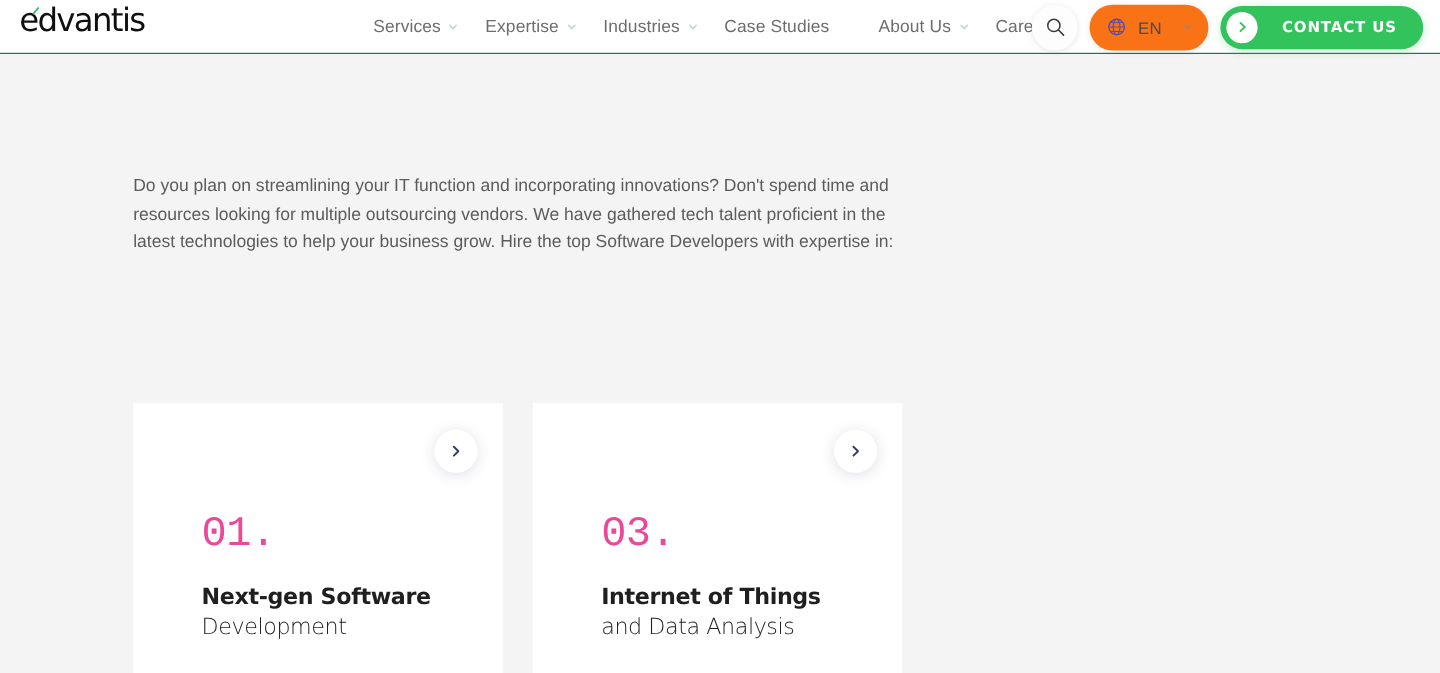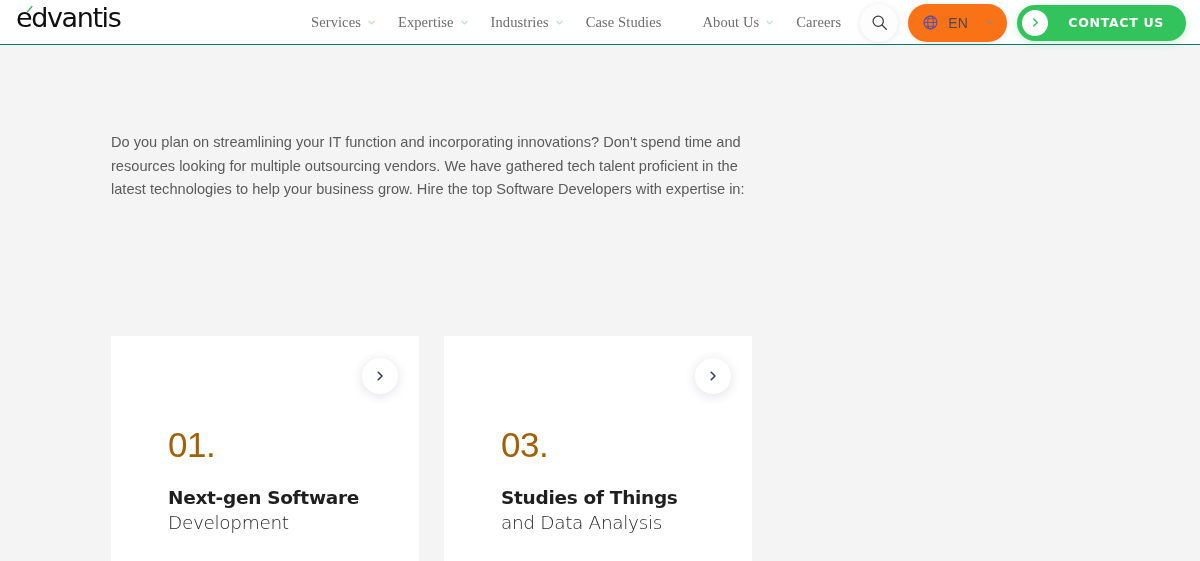--- a/index.html
+++ b/index.html
@@ -50,21 +50,20 @@
   }
 
   .nav {
     position: absolute;
     left: 300px;
     top: 0;
     height: 45px;
     display: flex;
     align-items: center;
     gap: 0;
-    font-family: Liberation Serif, serif;
   }
   .nav-item {
     display: flex;
     align-items: center;
     gap: 6px;
     font-size: 14.5px;
     color: #6d6d6d;
     letter-spacing: .1px;
     cursor: pointer;
     padding: 0 11px;
@@ -158,21 +157,21 @@
     font-size: 45px;
     line-height: 51px;
     color: #111111;
     font-weight: 300;
     letter-spacing: -1.0px;
     max-width: 760px;
   }
   .hero-title .bold { font-weight: 700; letter-spacing: -1.3px; }
 
   .hero-sub {
-    margin-top: 39px;
+    margin-top: 52px;
     max-width: 648px;
     font-size: 14.6px;
     line-height: 23.5px;
     color: #5b5b5b;
     letter-spacing: 0;
   }
 
   
   .cards {
     position: absolute;
@@ -201,25 +200,25 @@
     height: 36px;
     border-radius: 50%;
     background: #ffffff;
     box-shadow: 0 2px 12px rgba(40,40,90,.14);
     display: flex;
     align-items: center;
     justify-content: center;
     cursor: pointer;
   }
   .card-num {
-    font-family: Liberation Sans, sans-serif;
+    font-family: Liberation Mono, monospace;
     font-size: 35px;
     line-height: 38px;
     font-weight: 300;
-    color: #a16207;
+    color: #ec4899;
     letter-spacing: -0.5px;
     margin-bottom: 6px;
   }
   .card-title {
     font-family: "DejaVu Sans", sans-serif;
     font-size: 18.5px;
     line-height: 24.5px;
     font-weight: 300;
     color: #1f1f1f;
     letter-spacing: -0.35px;
@@ -336,17 +335,17 @@
 
 
   <div class="card">
     <div class="card-arrow">
       <svg width="12" height="12" viewBox="0 0 12 12">
         <path d="M4.2 2.3 L8 6 L4.2 9.7" fill="none" stroke="#363a6b" stroke-width="1.6" stroke-linecap="round" stroke-linejoin="round"></path>
       </svg>
     </div>
     <div class="card-num">03.</div>
     <div class="card-title">
-      <span class="bold">Studies of Things</span><span> and Data Analysis</span>
+      <span class="bold">Internet of Things</span><span> and Data Analysis</span>
     </div>
   </div>
 
 </section>
 
 </body></html>

